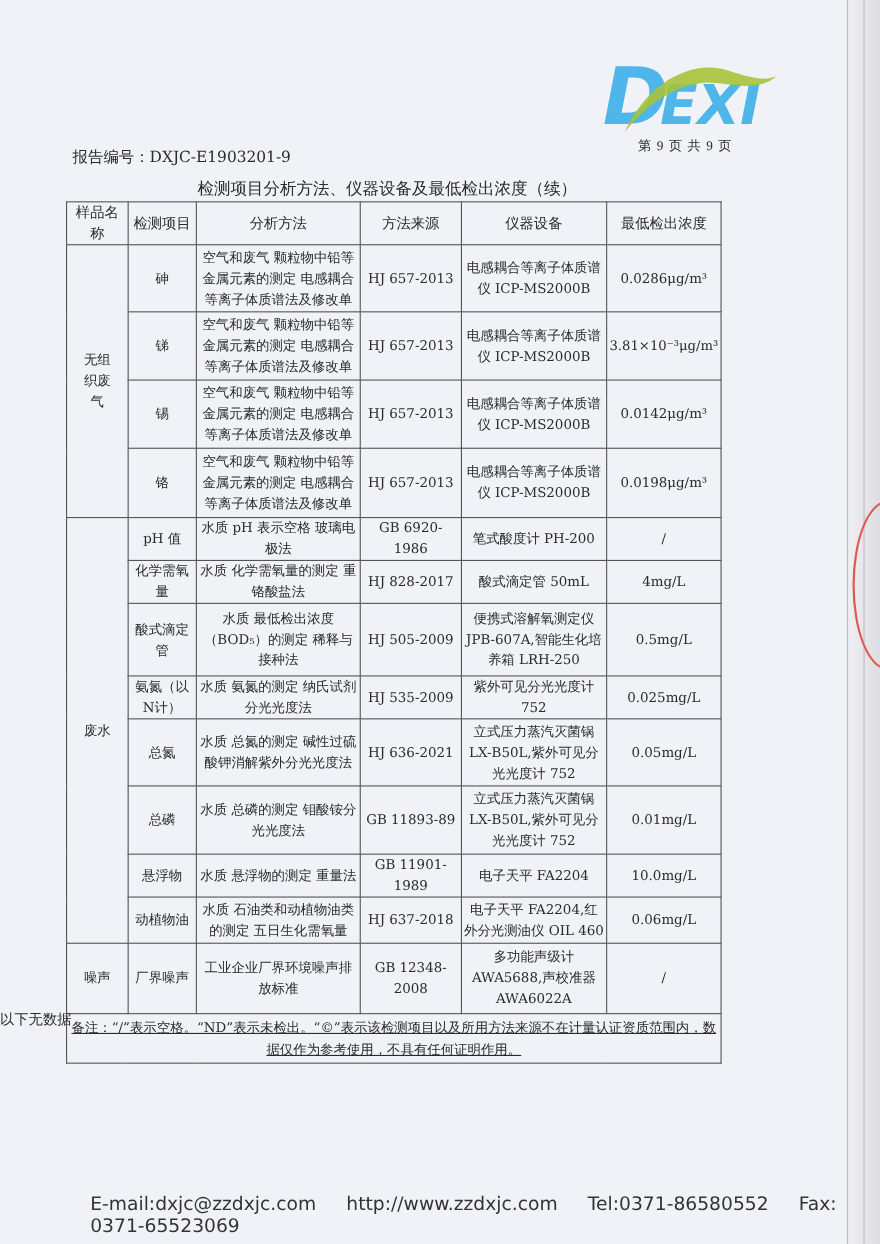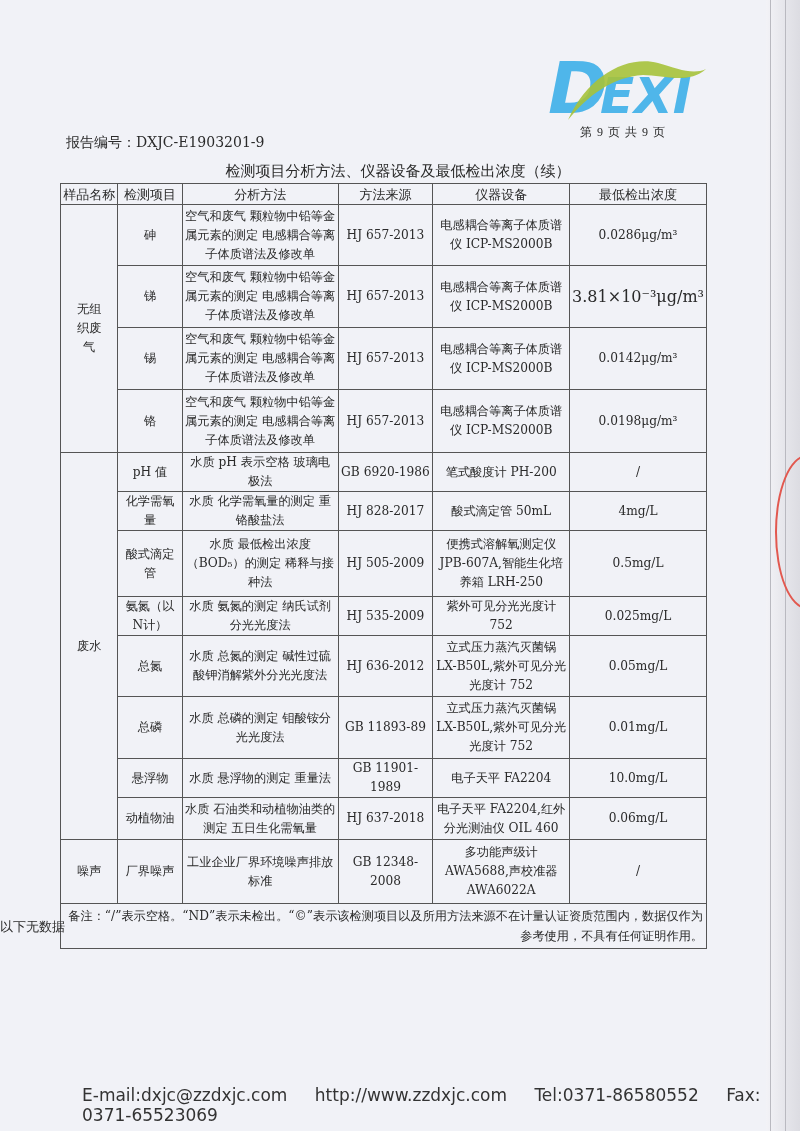--- a/index.html
+++ b/index.html
@@ -3,25 +3,25 @@
 <meta charset="utf-8">
 <style>
   html, body { margin:0; padding:0; }
   body { width:800px; height:1131px; background:#f1f2f7; position:relative; overflow:hidden;
          font-family:"DejaVu Serif","Liberation Serif",serif; color:#2a2a2a; }
   .edge { position:absolute; top:0; right:0; width:34px; height:1131px; background:linear-gradient(90deg,#f3f3f7 0,#e9e9ee 40%,#dcdce2 100%); }
   .edge-line { position:absolute; top:0; width:1px; height:1131px; background:#b9b9c0; }
   .logo { position:absolute; left:548px; top:45px; width:160px; height:80px; }
   .report-no { position:absolute; left:66px; top:134px; font-size:14px; }
   .page-no { position:absolute; left:580px; top:124px; font-size:12px; letter-spacing:1px;font-family:Liberation Serif, serif; }
-  .title { position:absolute; left:0; width:704px; top:162px; text-align:center; font-size:15px;padding-left:46px; }
-  table { position:absolute; left:60px; top:183px; border-collapse:collapse; width:647px; font-size:12.2px; line-height:19px; }
+  .title { position:absolute; left:0; width:704px; top:162px; text-align:center; font-size:15px; }
+  table { position:absolute; left:60px; top:183px; border-collapse:collapse; width:596px; font-size:12.2px; line-height:19px; }
   td, th { border:1px solid #555; text-align:center; vertical-align:middle; padding:0 2px; font-weight:normal; }
   th { height:20px; font-size:13px; }
-  td.note { text-align:right; padding:2px 3px; line-height:20px; }
+  td.note { text-align:center; padding:2px 3px; line-height:20px;text-decoration:underline; }
   .nodata { position:absolute; left:0; width:800px; top:918px; font-size:13px; }
   .footer { position:absolute; left:82px; top:1085px; font-family:"DejaVu Sans","Liberation Sans",sans-serif; font-size:17px; color:#333; }
   .footer span { margin-right:22px; }
   .stamp { position:absolute; left:775px; top:455px; width:60px; height:150px; border:2px solid #e2584f; border-radius:50%; }
 </style>
 </head>
 <body>
 
 <div class="edge"></div>
 <div class="edge-line" style="left:770px"></div>
@@ -63,21 +63,21 @@
     <td>空气和废气 颗粒物中铅等金属元素的测定 电感耦合等离子体质谱法及修改单</td>
     <td>HJ 657-2013</td>
     <td>电感耦合等离子体质谱仪 ICP-MS2000B</td>
     <td>0.0286μg/m³</td>
   </tr>
   <tr style="height:62px">
     <td>锑</td>
     <td>空气和废气 颗粒物中铅等金属元素的测定 电感耦合等离子体质谱法及修改单</td>
     <td>HJ 657-2013</td>
     <td>电感耦合等离子体质谱仪 ICP-MS2000B</td>
-    <td style="font-size:16px">3.81×10⁻³μg/m³</td>
+    <td style="font-size:12px">3.81×10⁻³μg/m³</td>
   </tr>
   <tr style="height:62px">
     <td>锡</td>
     <td>空气和废气 颗粒物中铅等金属元素的测定 电感耦合等离子体质谱法及修改单</td>
     <td>HJ 657-2013</td>
     <td>电感耦合等离子体质谱仪 ICP-MS2000B</td>
     <td>0.0142μg/m³</td>
   </tr>
   <tr style="height:63px">
     <td>铬</td>
@@ -112,21 +112,21 @@
   <tr style="height:37px">
     <td>氨氮（以N计）</td>
     <td>水质 氨氮的测定 纳氏试剂分光光度法</td>
     <td>HJ 535-2009</td>
     <td>紫外可见分光光度计 752</td>
     <td>0.025mg/L</td>
   </tr>
   <tr style="height:61px">
     <td>总氮</td>
     <td>水质 总氮的测定 碱性过硫酸钾消解紫外分光光度法</td>
-    <td>HJ 636-2012</td>
+    <td>HJ 636-2021</td>
     <td>立式压力蒸汽灭菌锅 LX-B50L,紫外可见分光光度计 752</td>
     <td>0.05mg/L</td>
   </tr>
   <tr style="height:62px">
     <td>总磷</td>
     <td>水质 总磷的测定 钼酸铵分光光度法</td>
     <td>GB 11893-89</td>
     <td>立式压力蒸汽灭菌锅 LX-B50L,紫外可见分光光度计 752</td>
     <td>0.01mg/L</td>
   </tr>

